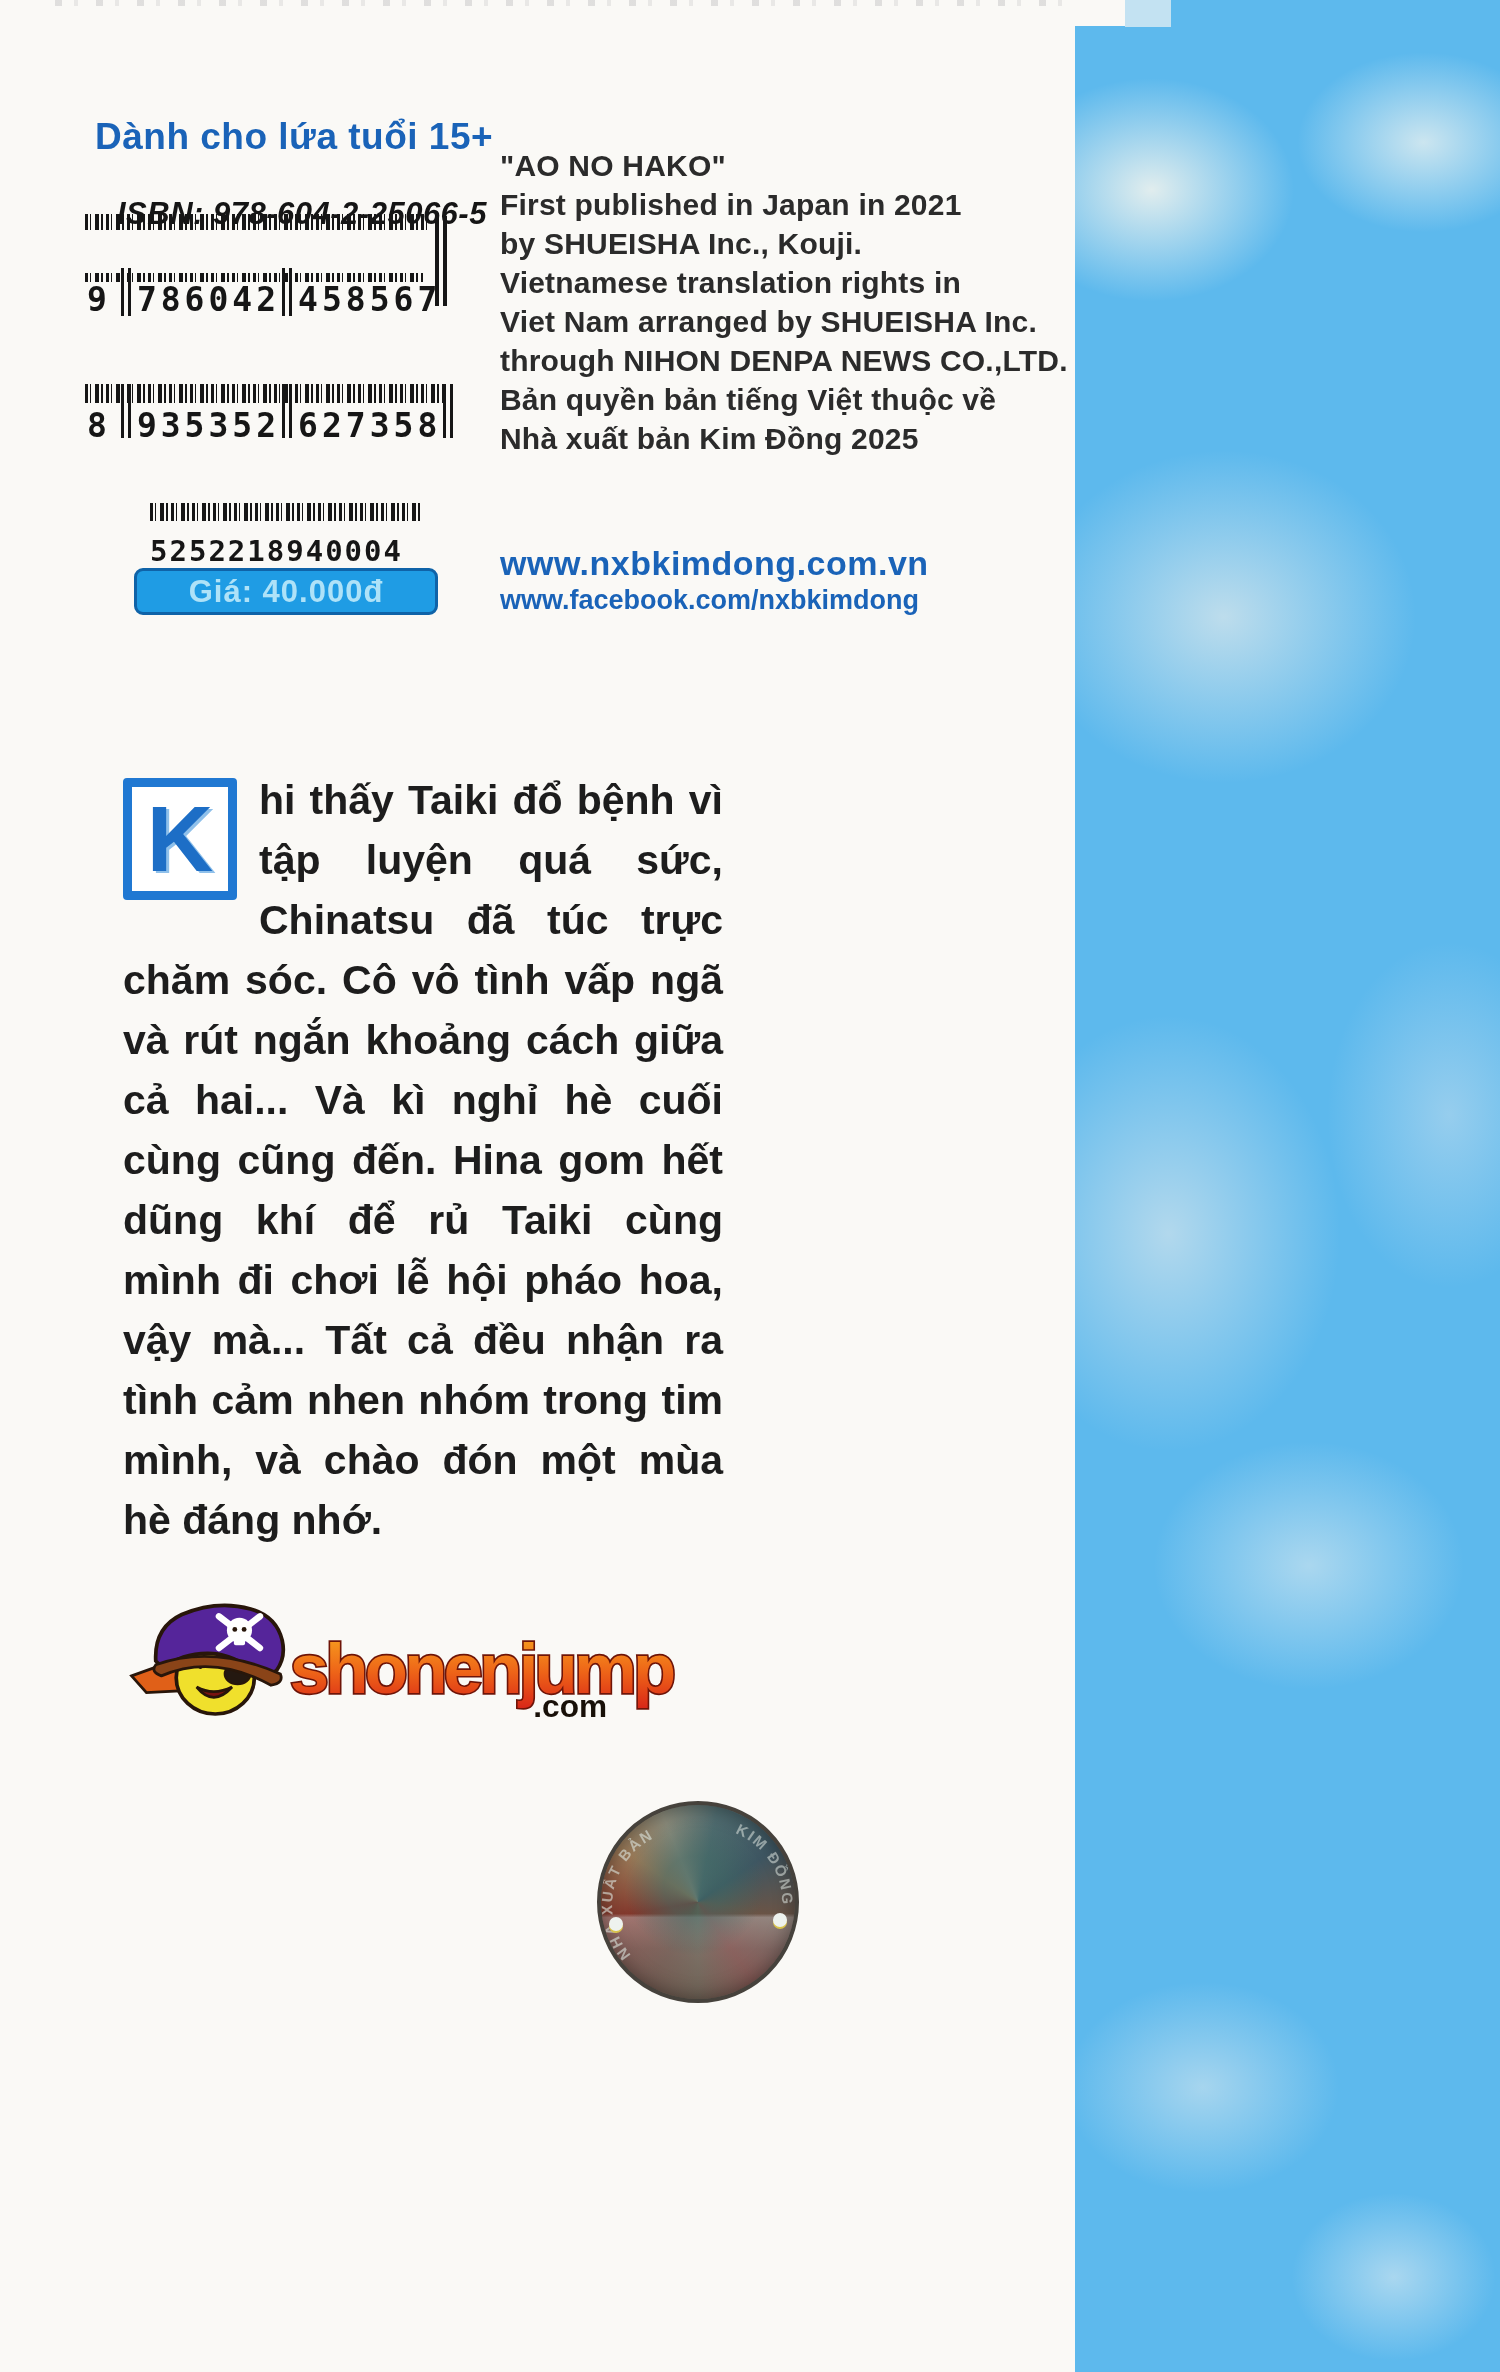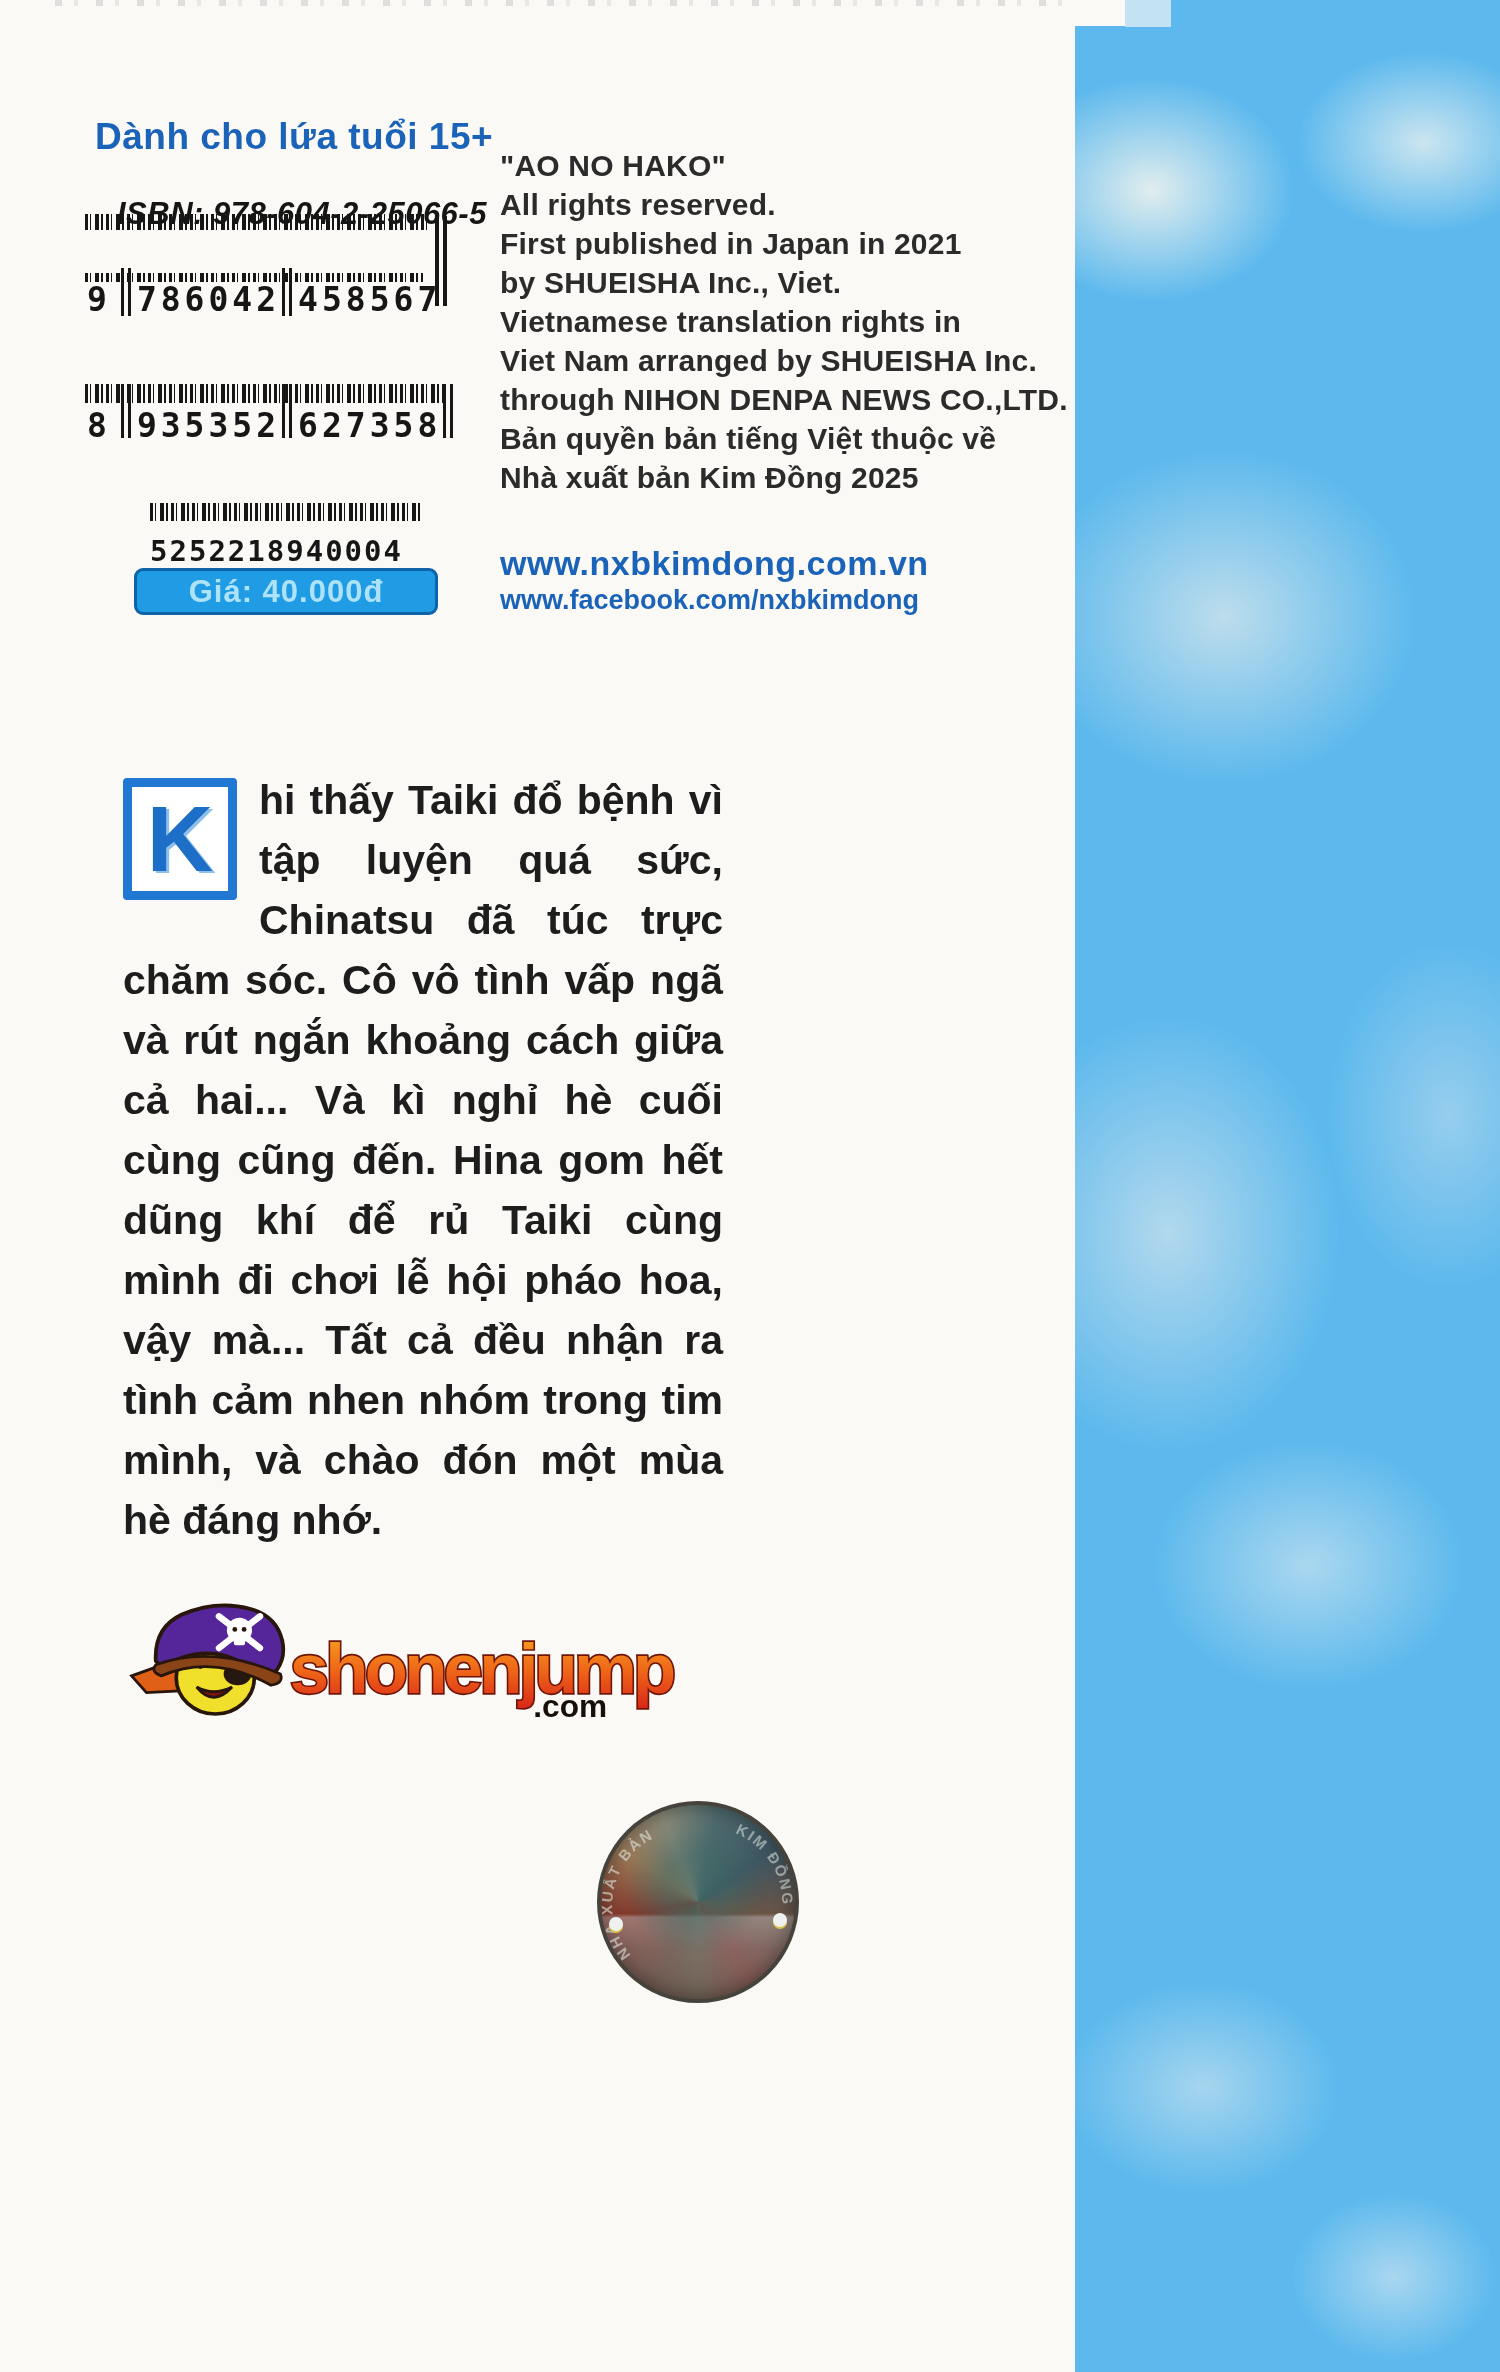--- a/index.html
+++ b/index.html
@@ -172,23 +172,22 @@
   <div class="bars b3"></div>
   <span class="code">5252218940004</span>
 </div>
 
 <div class="price-chip">
   <span>Giá: 40.000đ</span>
 </div>
 
 <div class="copyright">
   <span class="line">"AO NO HAKO"</span>
-  <span class="line">All rights reserved.</span>
   <span class="line">First published in Japan in 2021</span>
-  <span class="line">by SHUEISHA Inc., Viet.</span>
+  <span class="line">by SHUEISHA Inc., Kouji.</span>
   <span class="line">Vietnamese translation rights in</span>
   <span class="line">Viet Nam arranged by SHUEISHA Inc.</span>
   <span class="line">through NIHON DENPA NEWS CO.,LTD.</span>
   <span class="line">Bản quyền bản tiếng Việt thuộc về</span>
   <span class="line">Nhà xuất bản Kim Đồng 2025</span>
 </div>
 <div class="site-url">www.nxbkimdong.com.vn</div>
 <div class="fb-url">www.facebook.com/nxbkimdong</div>
 
 <div class="synopsis">

